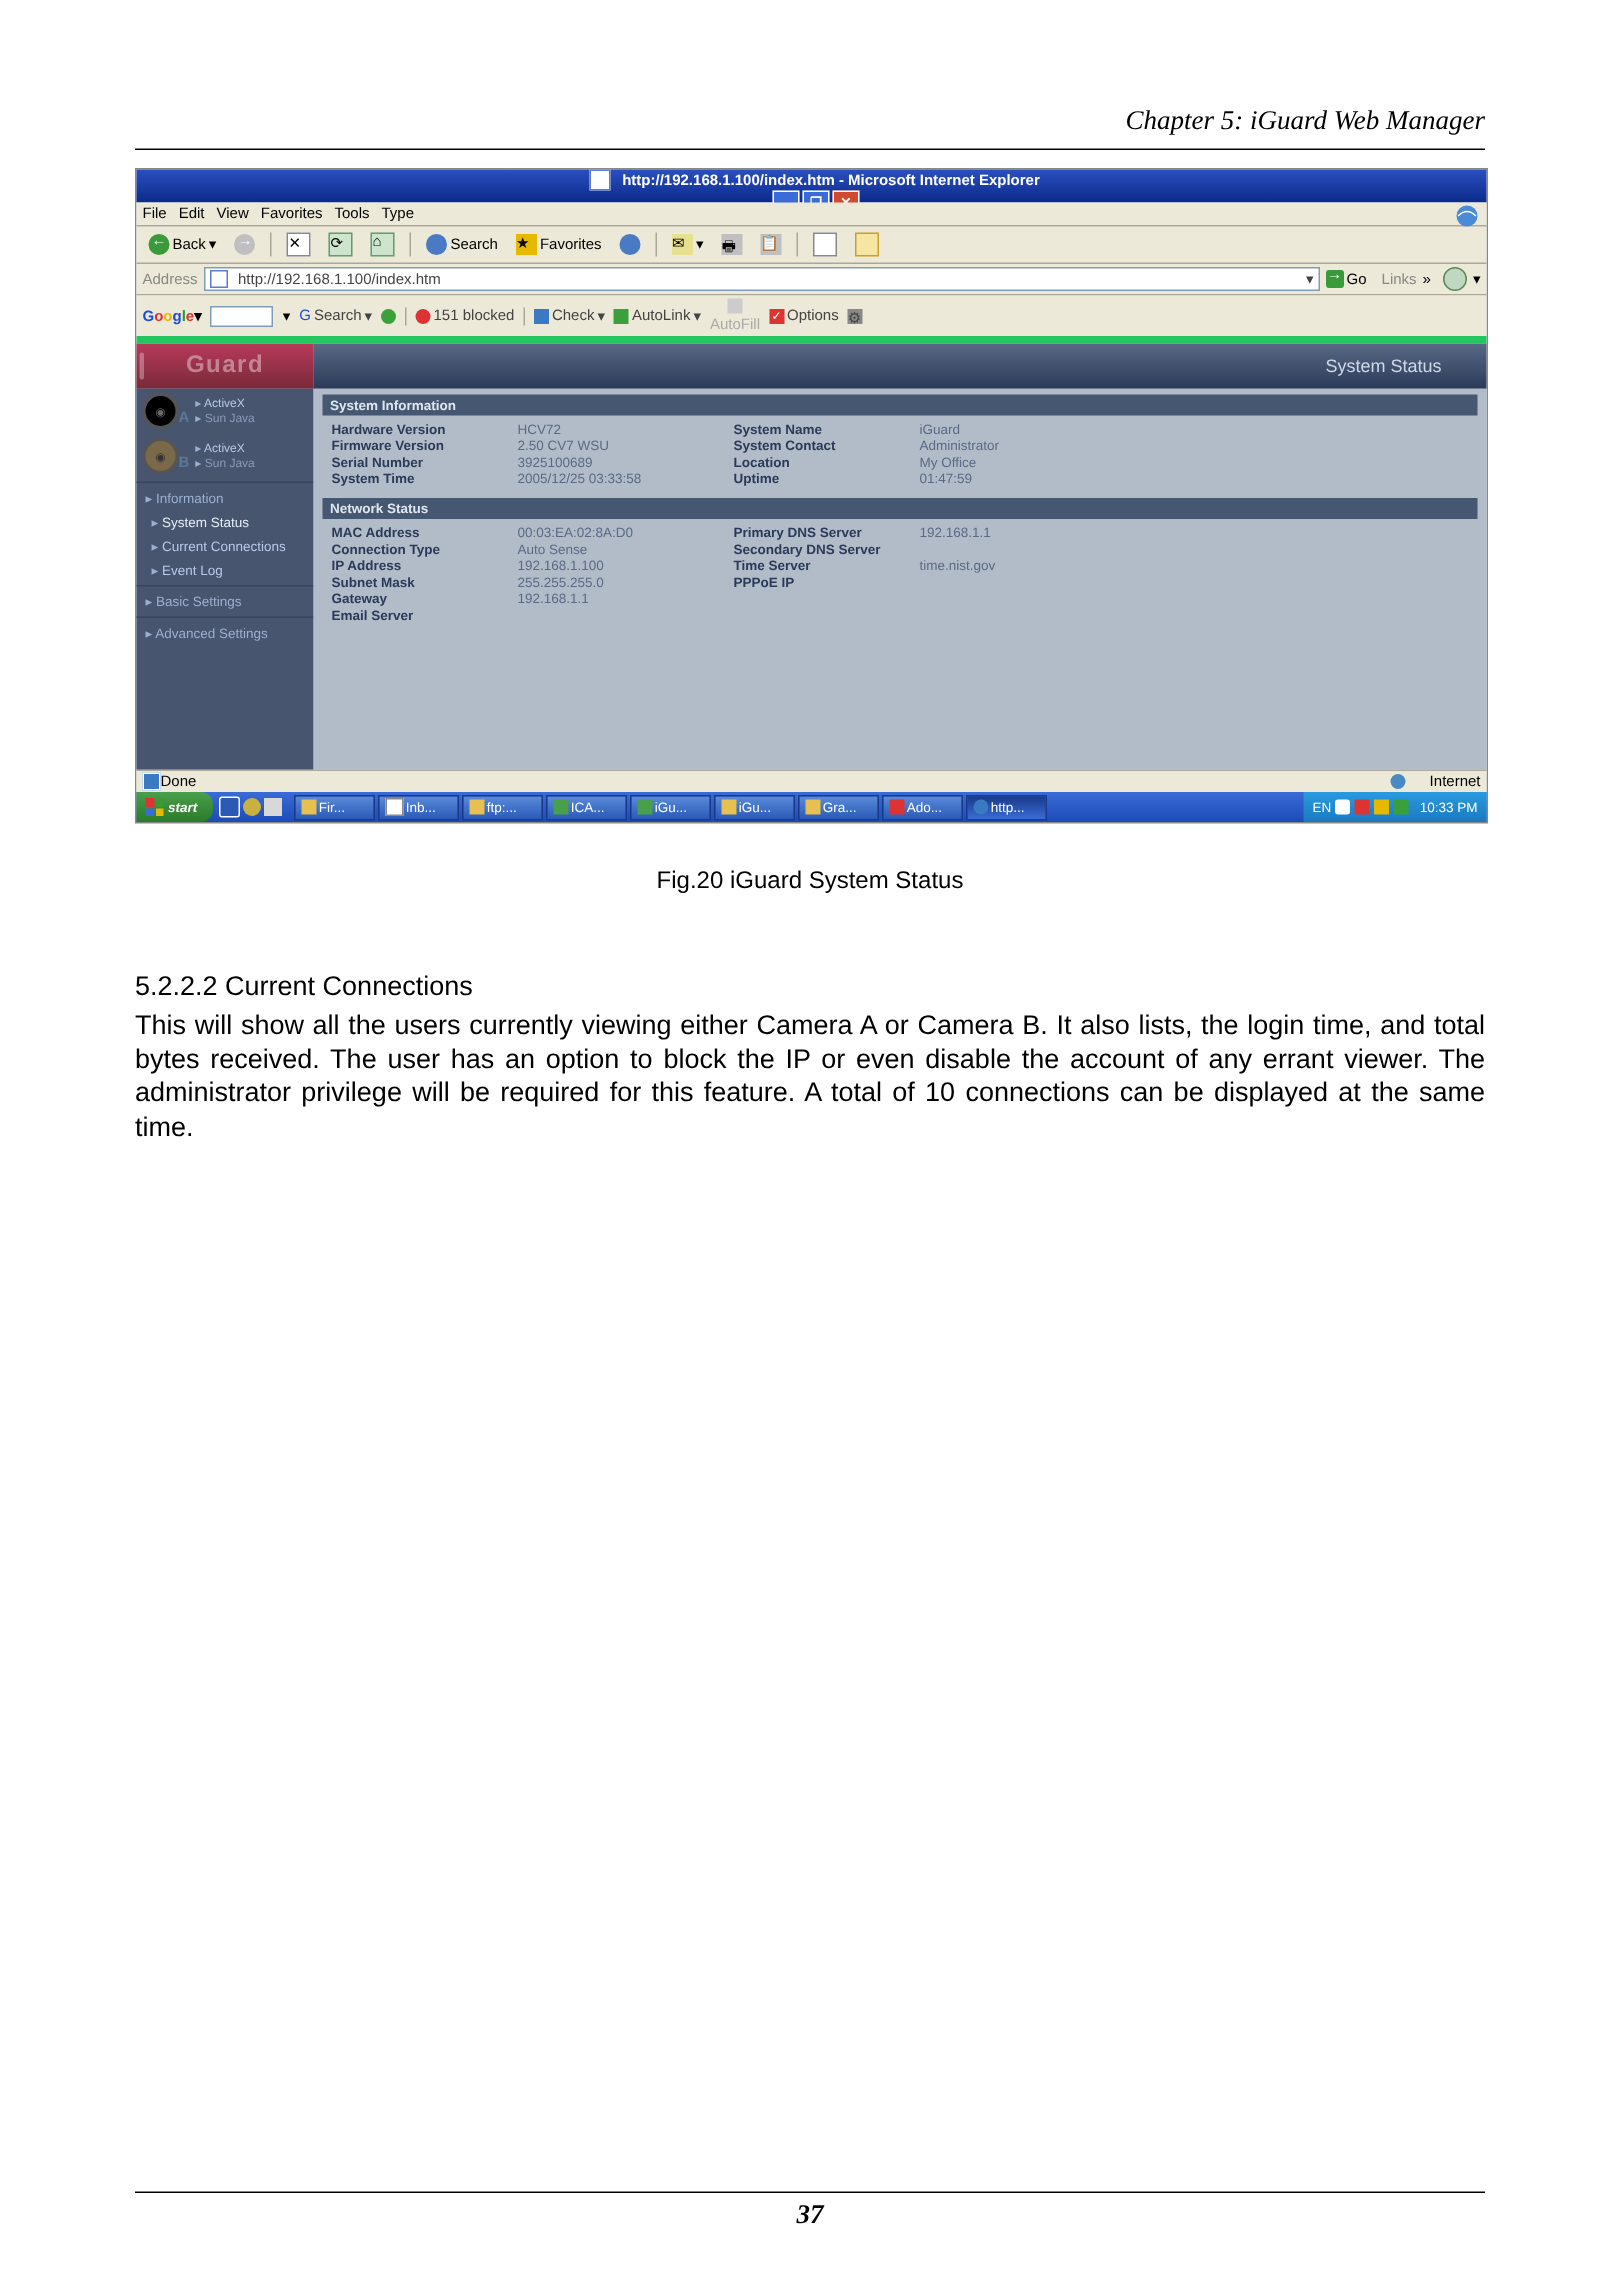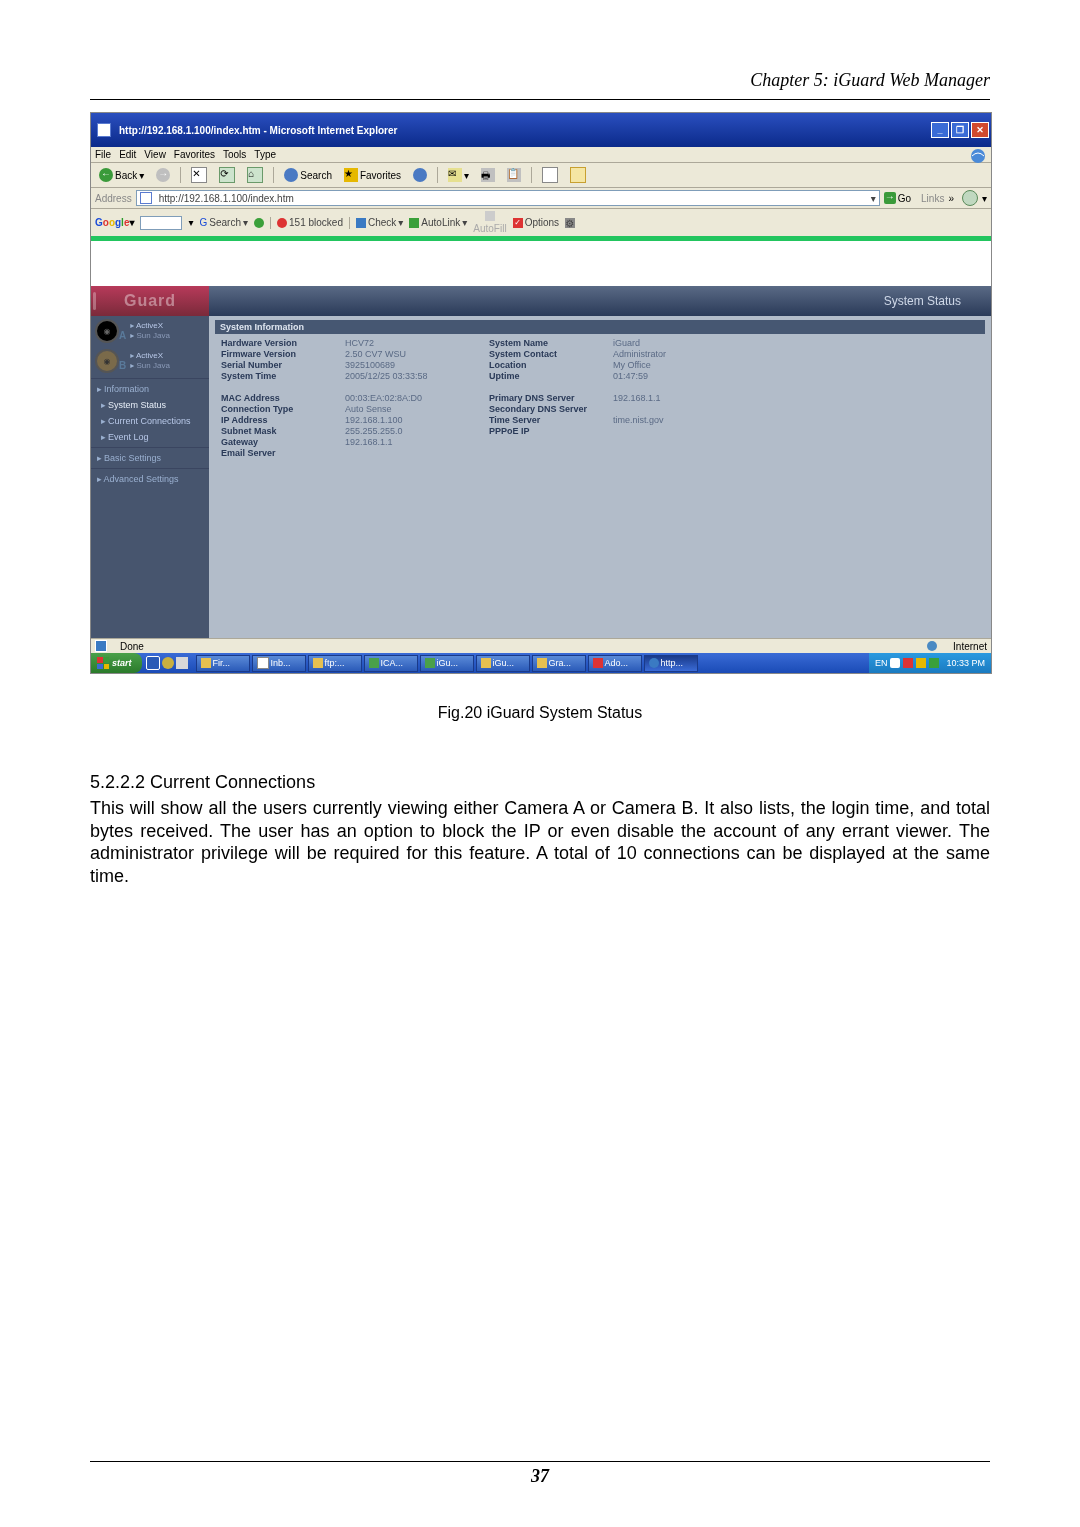--- a/index.html
+++ b/index.html
@@ -31,23 +31,24 @@
     background: #fff;
     position: relative;
   }
   
   .titlebar {
     background: linear-gradient(to bottom,#2a4fbf,#0b2a8a);
     color: #fff;
     display: flex;
     align-items: center;
     justify-content: space-between;
-    height: 34px;
+    height: 22px;
     padding: 0 2px 0 6px;
     font-weight: bold;
+    flex-direction: column;
   }
   .titlebar-left { display:flex; align-items:center; gap:4px; }
   .ie-icon {
     width:12px; height:12px; background:#fff; border:1px solid #5a7bd0;
     display:inline-block; margin-right:4px;
   }
   .window-controls { display:flex; }
   .win-btn {
     width:16px; height:14px; margin-left:2px; display:flex;
     align-items:center; justify-content:center; font-size:9px;
@@ -115,21 +116,21 @@
   .google-input{width:40px;background:#fff;border:1px solid #7f9db9;height:12px;}
   .gbar-item{display:flex;align-items:center;gap:2px;color:#444;}
   .gbar-icon{width:10px;height:10px;display:inline-block;}
   .gbar-sep{width:1px;height:12px;background:#aca899;}
   .blocked-icon{background:#d33;border-radius:50%;}
   .check-icon{background:#3a7ac3;}
   .autolink-icon{background:#3aa03a;}
   .options-icon{background:#d33;color:#fff;font-size:8px;display:flex;align-items:center;justify-content:center;}
   
   .page-content{
-    display:flex; background:#b2bcc9; height:352px; position:relative;margin-top:45px;
+    display:flex; background:#b2bcc9; height:284px; position:relative;
   }
   .logo-area{
     position:absolute; left:0; top:0; width:118px; height:30px;
     background:linear-gradient(to bottom,#b73a5a,#7a2a3a);
     display:flex;align-items:center;justify-content:center;
     color:rgba(255,255,255,0.4);font-size:16px;font-weight:bold;letter-spacing:1px;
     font-family:Arial,sans-serif;
   }
   .logo-area::before{
     content:"";position:absolute;left:2px;top:6px;width:3px;height:18px;background:rgba(255,255,255,0.3);border-radius:2px;
@@ -438,20 +439,21 @@
         <span class="info-value">3925100689</span>
         <span class="info-label">Location</span>
         <span class="info-value">My Office</span>
 
         <span class="info-label">System Time</span>
         <span class="info-value">2005/12/25 03:33:58</span>
         <span class="info-label">Uptime</span>
         <span class="info-value">01:47:59</span>
       </div>
 
+      <div class="section-bar">Network Status</div>
       <div class="info-grid">
         <span class="info-label">MAC Address</span>
         <span class="info-value">00:03:EA:02:8A:D0</span>
         <span class="info-label">Primary DNS Server</span>
         <span class="info-value">192.168.1.1</span>
 
         <span class="info-label">Connection Type</span>
         <span class="info-value">Auto Sense</span>
         <span class="info-label">Secondary DNS Server</span>
         <span class="info-value"></span>
@@ -473,21 +475,21 @@
 
         <span class="info-label">Email Server</span>
         <span class="info-value"></span>
         <span></span>
           <span></span>
       </div>
     </div>
   </div>
 
   <div class="statusbar">
-    <span style="display:flex;align-items:center;gap:13px;">
+    <span style="display:flex;align-items:center;gap:0;">
       <span class="status-icon done-icon"></span>
       <span>Done</span>
     </span>
     <span class="statusbar-right">
       <span class="status-icon inet-icon"></span>
       <span>Internet</span>
     </span>
   </div>
 
   <div class="taskbar">

